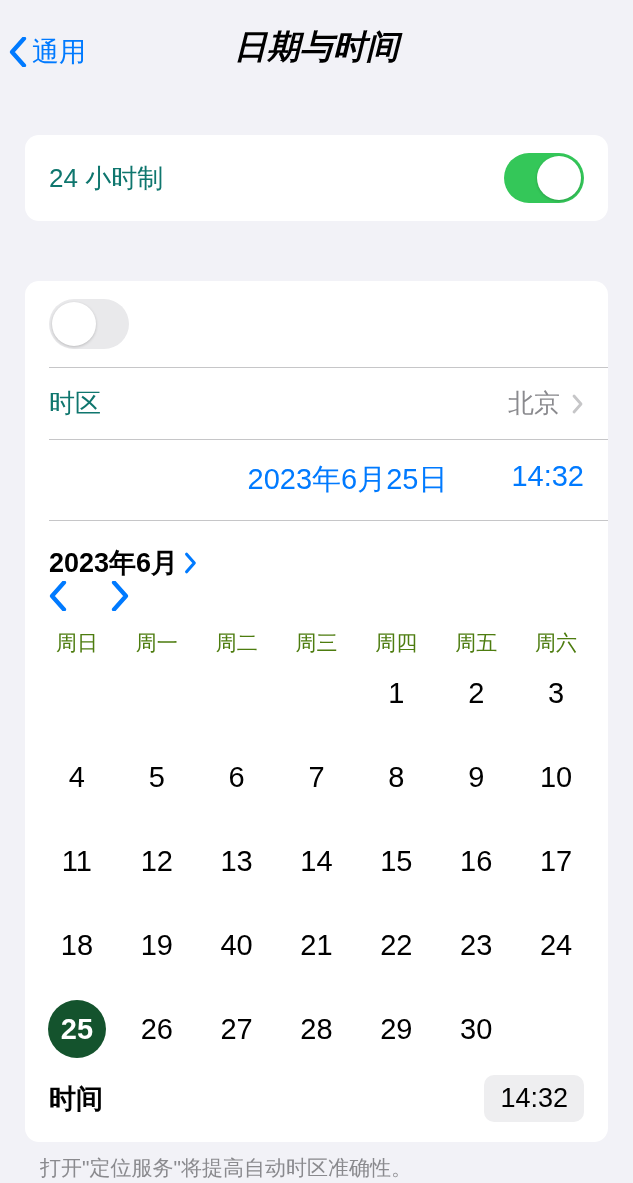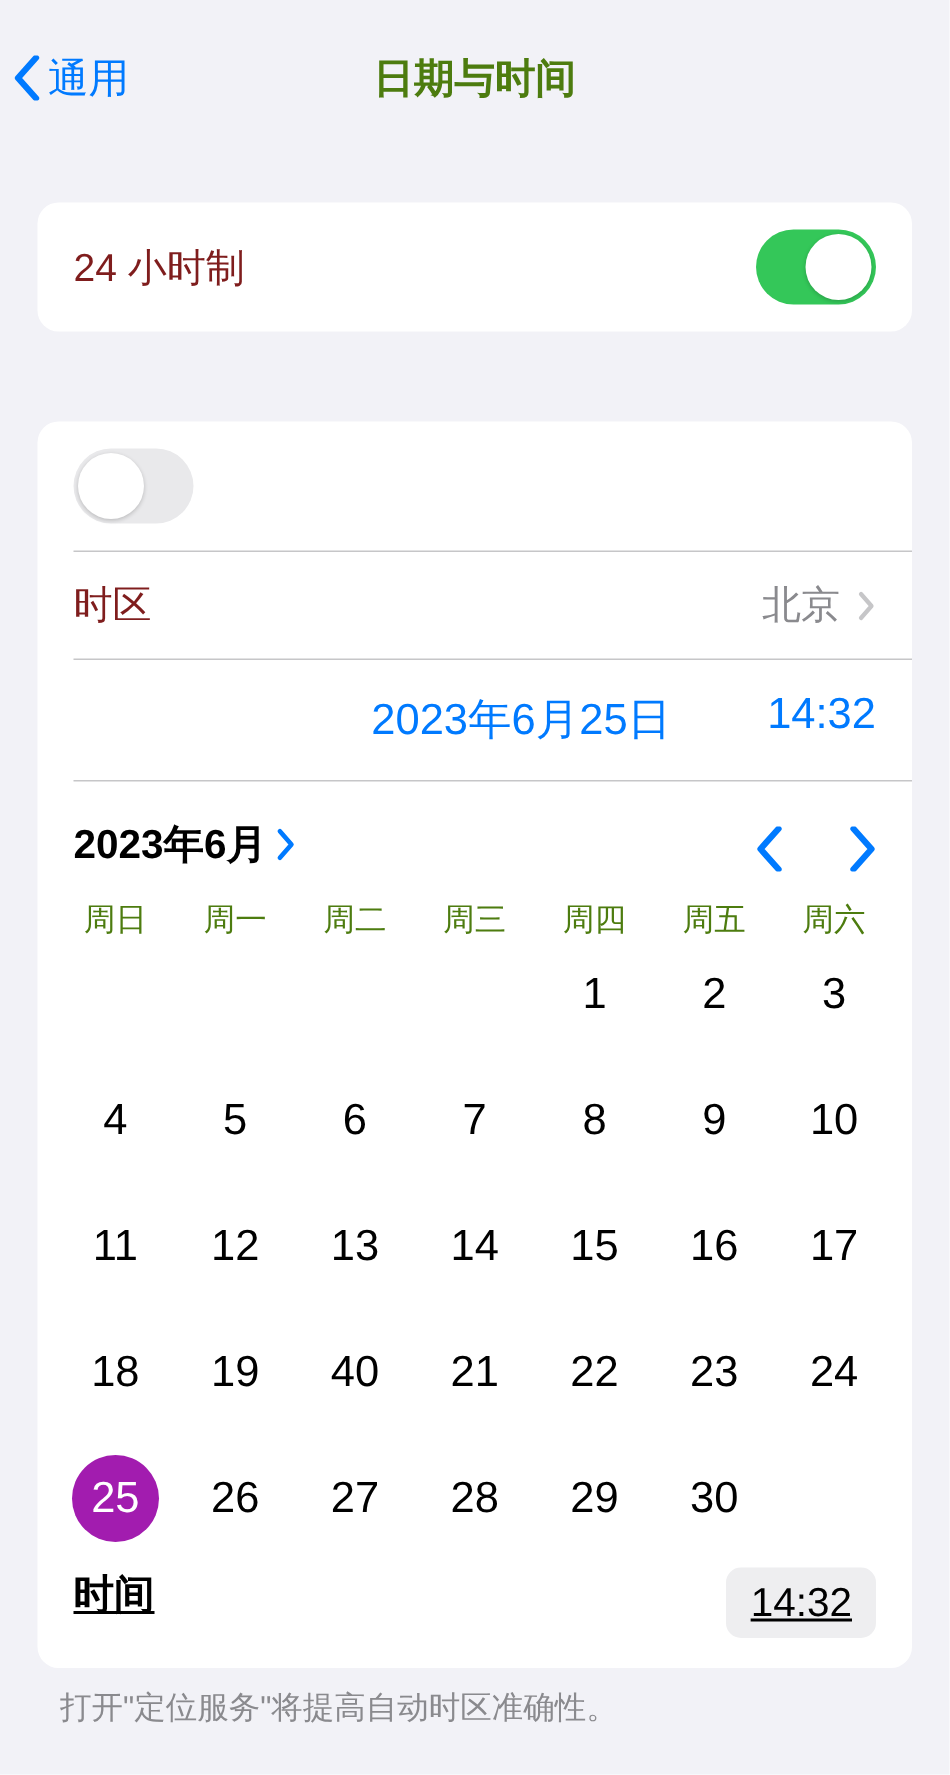--- a/index.html
+++ b/index.html
@@ -30,23 +30,24 @@
     }
     .back-chevron {
       width: 20px;
       height: 30px;
       margin-right: 4px;
     }
     .header-title {
       position: absolute;
       left: 50%;
       transform: translateX(-50%);
-      font-size: 27px;
+      font-size: 33px;
       font-weight: 600;
-      color: #4d7c0f;
+      color: #000000;
+      font-style: italic;
     }
     .group {
       background: #fff;
       border-radius: 14px;
       margin: 0 25px;
       overflow: hidden;
     }
     .group-1 {
       margin-top: 65px;
     }
@@ -55,21 +56,21 @@
     }
     .row {
       display: flex;
       align-items: center;
       justify-content: space-between;
       padding: 18px 24px;
       min-height: 70px;
     }
     .row-label {
       font-size: 26px;
-      color: #7f1d1d;
+      color: #0f766e;
     }
     .separator {
       height: 1px;
       background: #c6c6c8;
       margin-left: 24px;
     }
     .toggle {
       width: 80px;
       height: 50px;
       border-radius: 25px;
@@ -106,23 +107,24 @@
       align-items: flex-start;
       padding: 20px 24px 20px 24px;
       gap: 64px;
     }
     .date-text, .time-text-top {
       font-size: 29px;
       color: #007aff;
     }
     .month-nav {
       display: flex;
-      align-items: flex-end;
+      align-items: flex-start;
       justify-content: space-between;
       padding: 24px 24px 14px 24px;
+      flex-direction: column;
     }
     .month-label-area {
       display: flex;
       align-items: center;
       gap: 6px;
       cursor: pointer;
     }
     .month-text {
       font-size: 27px;
       font-weight: 600;
@@ -159,31 +161,30 @@
       font-size: 29px;
       color: #000;
       width: 58px;
       height: 58px;
       display: flex;
       align-items: center;
       justify-content: center;
       border-radius: 50%;
     }
     .day-num.selected {
-      background: #a21caf;
+      background: #14532d;
       color: #fff;
-      font-weight: 400;
+      font-weight: 700;
     }
     .day-cell.empty { cursor: default; }
     .time-row {
       display: flex;
-      align-items: flex-start;
+      align-items: center;
       justify-content: space-between;
       padding: 6px 24px 20px 24px;
-      text-decoration: underline;
     }
     .time-label {
       font-size: 27px;
       font-weight: 600;
       color: #000;
     }
     .time-value {
       font-size: 27px;
       color: #000;
       background: #eeeef0;

